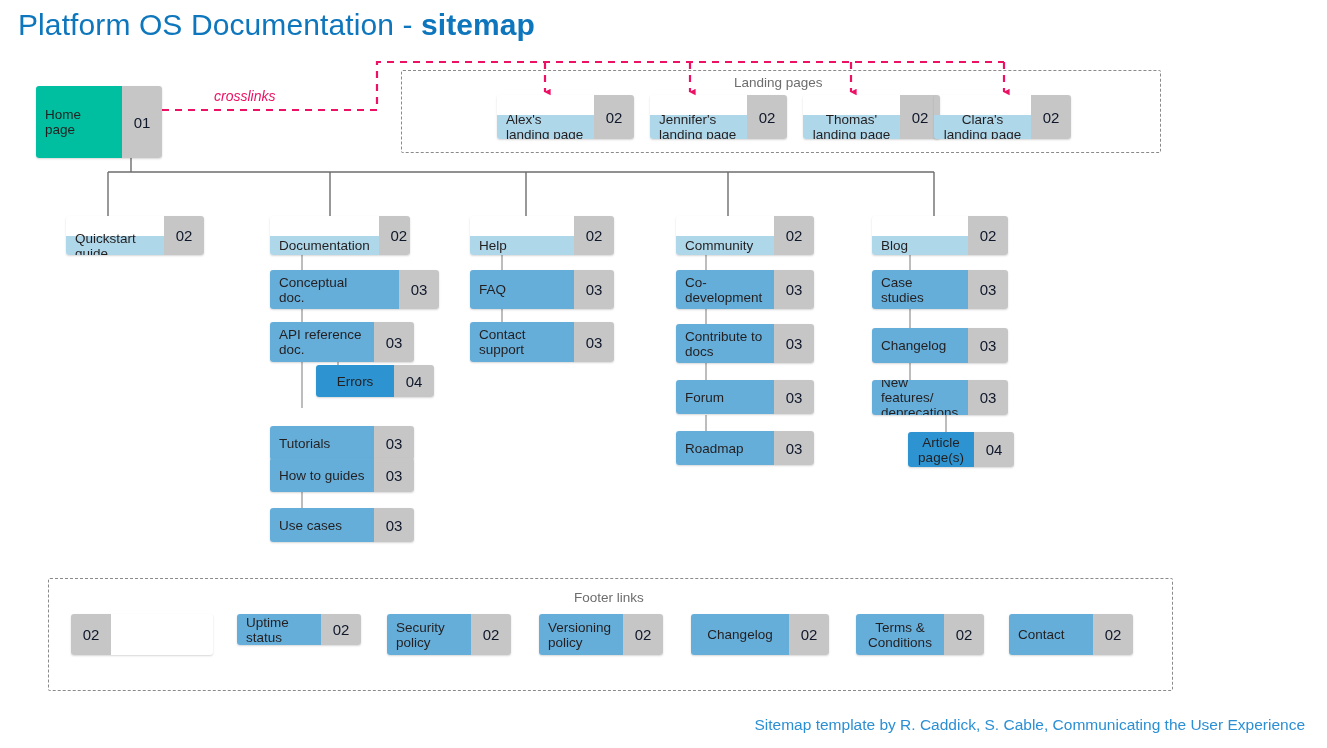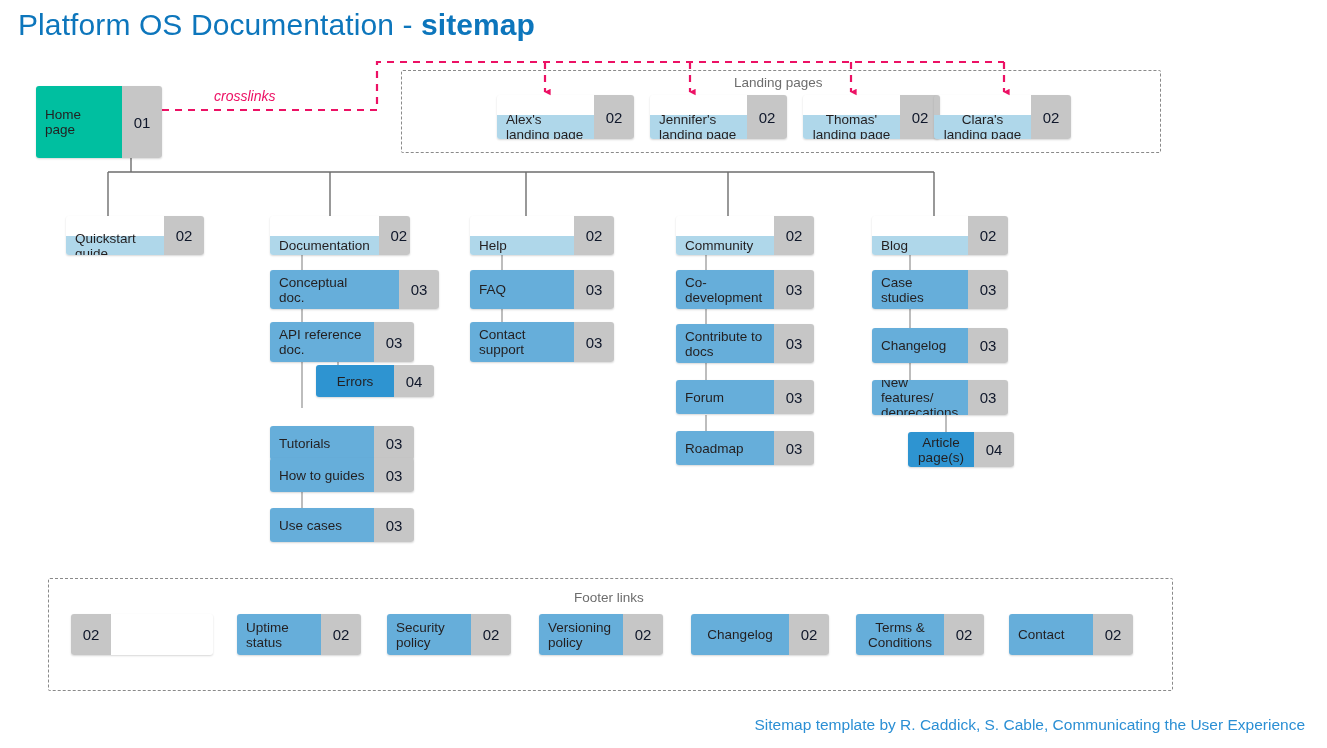--- a/index.html
+++ b/index.html
@@ -293,21 +293,21 @@
 page(s)</span>
   <span class="num">04</span>
 </div>
 
 <div class="group-box" style="left:48px; top:578px; width:1125px; height:113px;"></div>
 <div class="group-title" style="left:574px; top:590px;">Footer links</div>
 
 <div class="node lvl-foot" style="left:71px; top:614px; width:142px; height:41px;">
   <span class="num">02</span>
 </div>
-<div class="node lvl-foot" style="left:237px; top:614px; width:124px; height:41px;">
+<div class="node lvl-foot" style="left:237px; top:614px; width:124px; height:31px;">
   <span class="label">Uptime
 status</span>
   <span class="num">02</span>
 </div>
 <div class="node lvl-foot" style="left:387px; top:614px; width:124px; height:41px;">
   <span class="label">Security
 policy</span>
   <span class="num">02</span>
 </div>
 <div class="node lvl-foot" style="left:539px; top:614px; width:124px; height:41px;">

